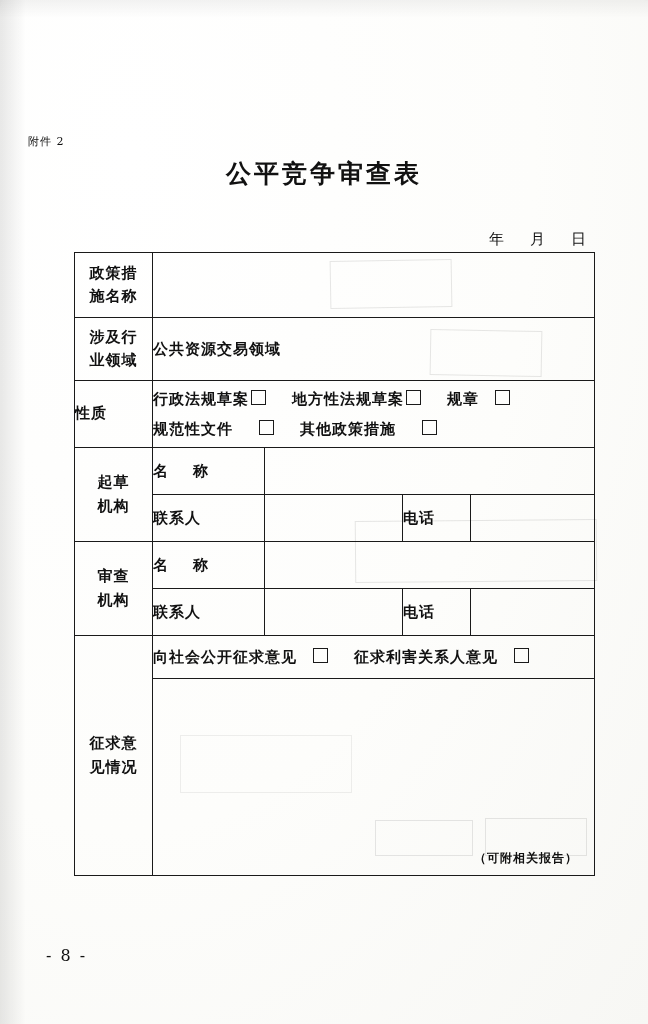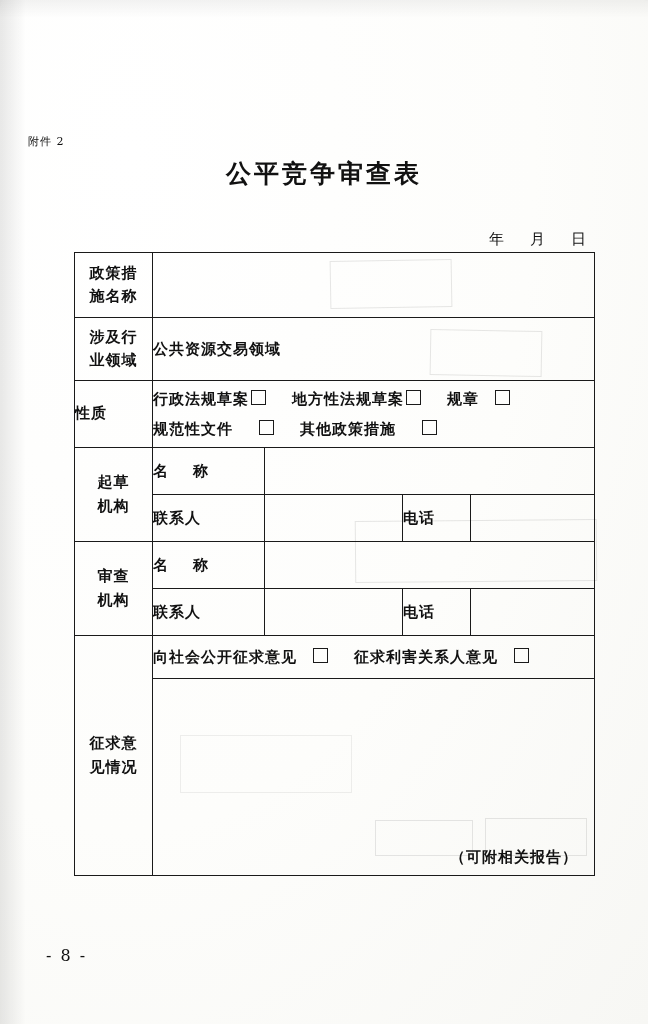--- a/index.html
+++ b/index.html
@@ -133,21 +133,21 @@
   .opinion-body {
     height: 196px;
     position: relative;
   }
   .opinion-note {
     position: absolute;
     right: 16px;
     bottom: 8px;
     font-weight: bold;
     letter-spacing: 1px;
-    font-size: 15px;
+    font-size: 12px;
   }
   .page-number {
     position: absolute;
     left: 46px;
     top: 946px;
     font-size: 16px;
     letter-spacing: 2px;
   }
   
   .artifact {

